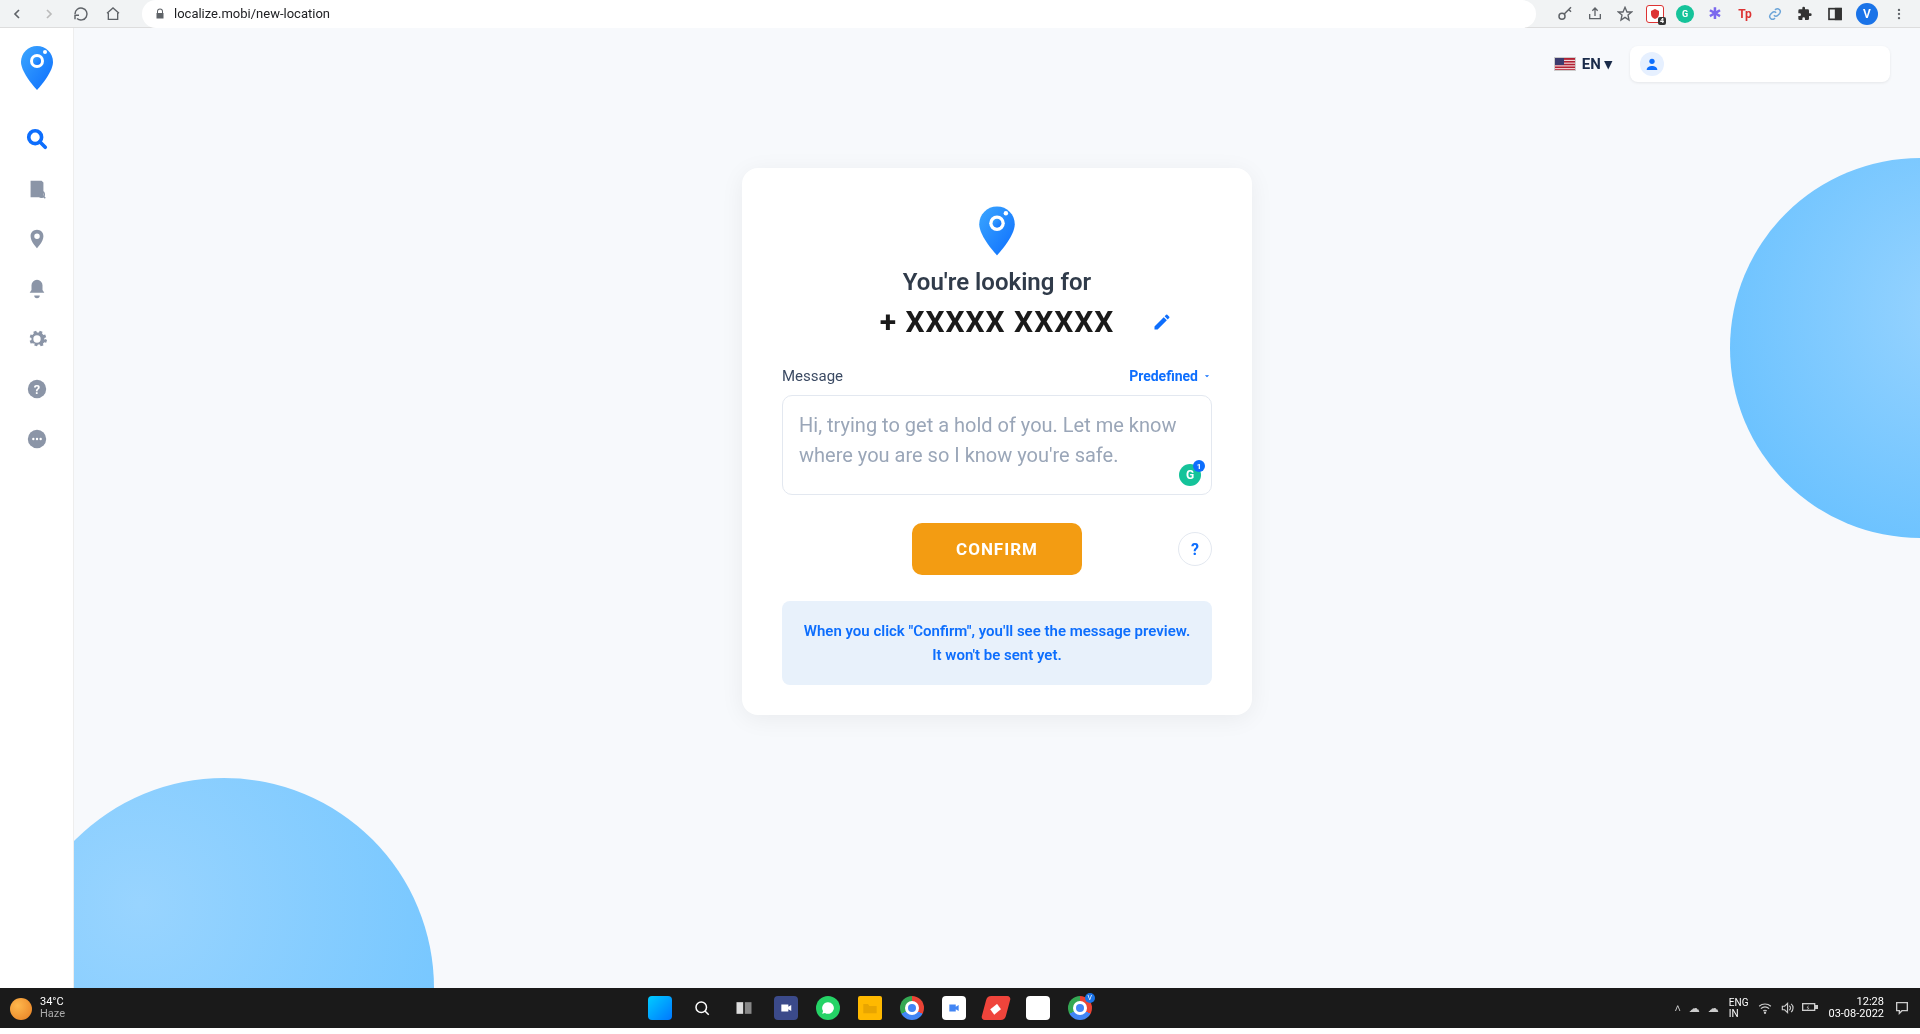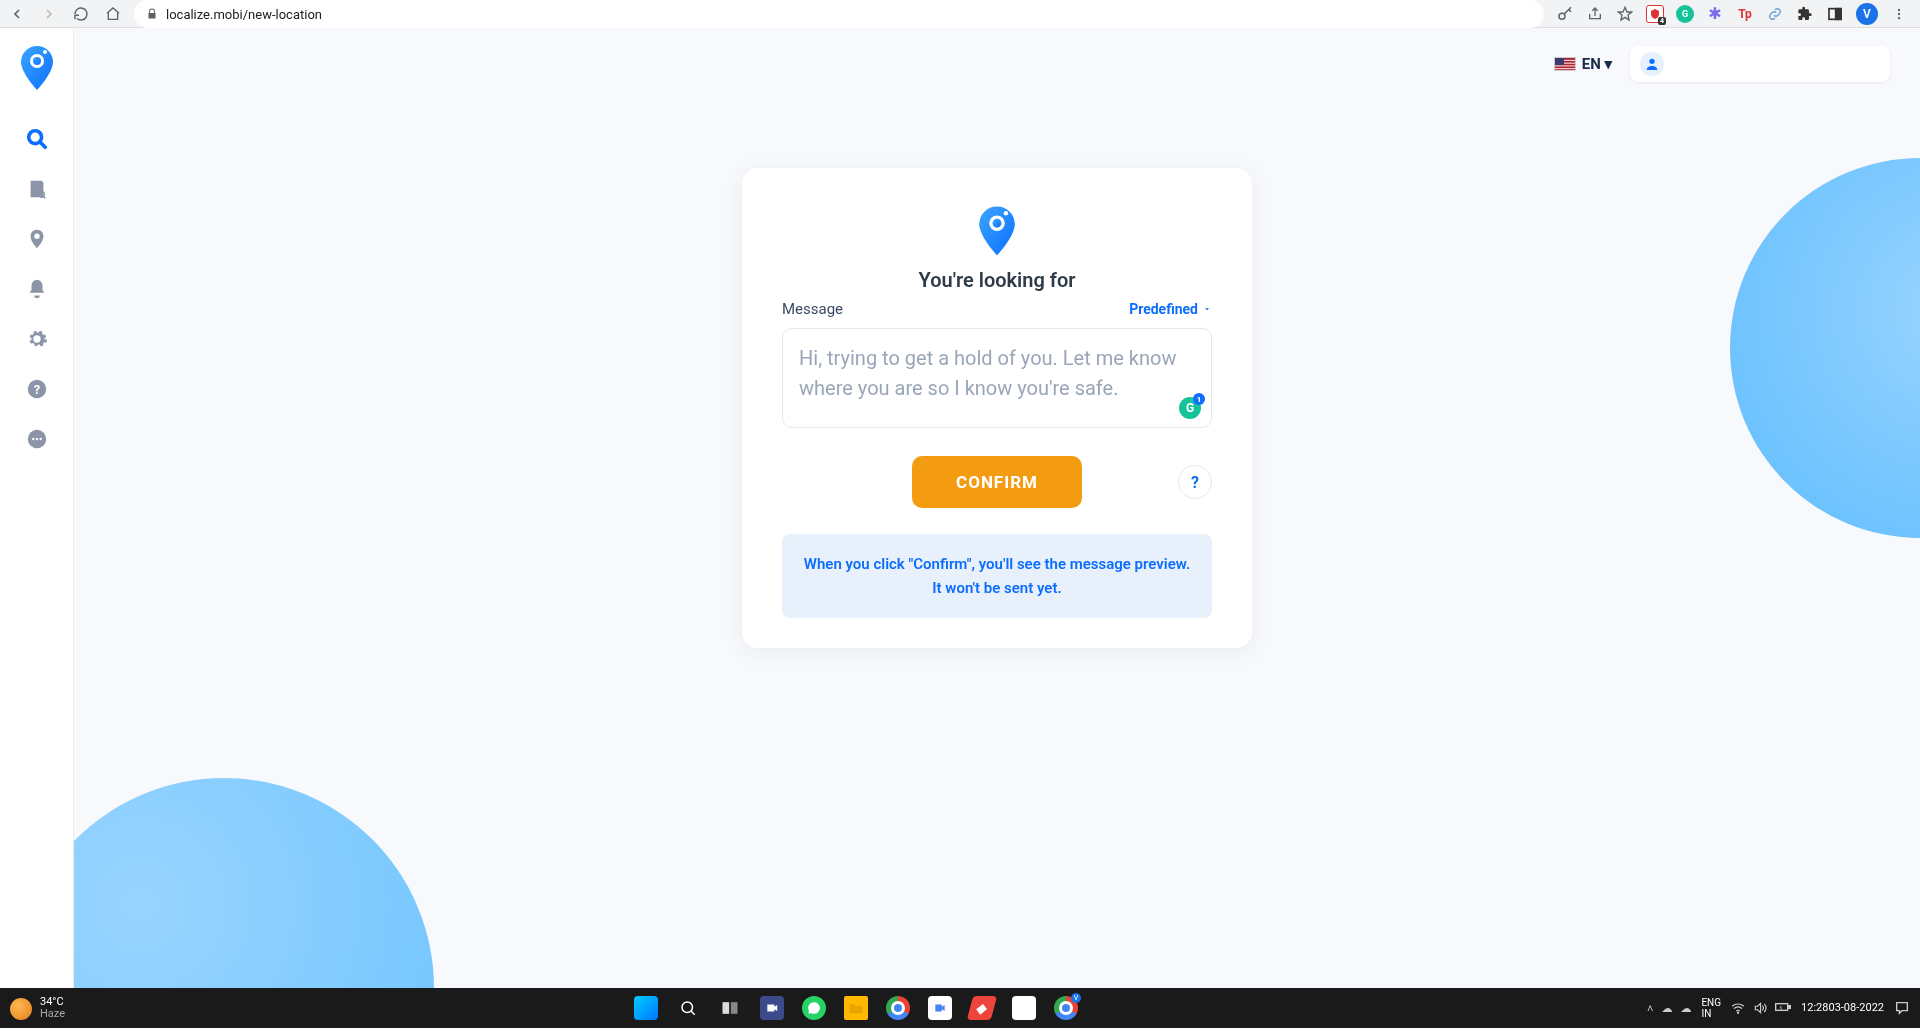--- a/index.html
+++ b/index.html
@@ -1,19 +1,19 @@
 <!DOCTYPE html>
 <html><head>
 <meta charset="utf-8">
 <style>
 * { margin: 0; padding: 0; box-sizing: border-box; font-family: -apple-system, BlinkMacSystemFont, "Segoe UI", Roboto, Arial, sans-serif; }
 html, body { width: 100%; height: 100%; overflow: hidden; }
 
 
-.browser-chrome { height: 28px; background: #f1f3f4; display: flex; padding: 0 8px; gap: 12px; border-bottom: 1px solid #ddd; }
+.browser-chrome { height: 28px; background: #f1f3f4; display: flex; align-items: center; padding: 0 8px; gap: 20px; border-bottom: 1px solid #ddd; }
 .nav-buttons { display: flex; gap: 14px; align-items: center; }
 .nav-btn { width: 18px; height: 18px; display: flex; align-items: center; justify-content: center; color: #5f6368; cursor: pointer; }
 .nav-btn.disabled { color: #bbb; }
 .address-bar { flex: 1; background: #fff; border-radius: 16px; height: 28px; display: flex; align-items: center; padding: 0 12px; gap: 8px; color: #202124; font-size: 13px; }
 .lock-icon { width: 12px; height: 12px; color: #5f6368; }
 .chrome-actions { display: flex; gap: 12px; align-items: center; padding-right: 4px; }
 .chrome-action { width: 18px; height: 18px; display: flex; align-items: center; justify-content: center; }
 .ext-badge { width: 18px; height: 18px; border-radius: 3px; display: flex; align-items: center; justify-content: center; font-size: 9px; font-weight: bold; color: #fff; position: relative; }
 .profile-circle { width: 22px; height: 22px; border-radius: 50%; background: #1a73e8; color: #fff; display: flex; align-items: center; justify-content: center; font-size: 12px; font-weight: 600; }
 
@@ -35,21 +35,21 @@
 .top-header { position: absolute; top: 18px; right: 30px; display: flex; align-items: center; gap: 18px; z-index: 5; }
 .lang-picker { display: flex; align-items: center; gap: 6px; font-weight: 700; color: #1a2b4a; font-size: 15px; cursor: pointer; }
 .flag-us { width: 22px; height: 14px; background: linear-gradient(#b22234 50%, #fff 50%); background-size: 100% 2.8px; position: relative; border: 1px solid #ccc; }
 .flag-us::before { content: ''; position: absolute; width: 9px; height: 7px; background: #3c3b6e; top: 0; left: 0; }
 .user-chip { height: 36px; min-width: 260px; background: #fff; border-radius: 8px; display: flex; align-items: center; padding: 0 10px; box-shadow: 0 1px 3px rgba(0,0,0,.08); }
 .user-avatar { width: 24px; height: 24px; border-radius: 50%; background: #e6f0ff; color: #0d6efd; display: flex; align-items: center; justify-content: center; }
 
 
 .card { position: absolute; left: 50%; top: 140px; transform: translateX(-50%); width: 510px; background: #fff; border-radius: 16px; box-shadow: 0 4px 24px rgba(0,0,0,.06); padding: 38px 40px 30px; }
 .card-pin { display: flex; justify-content: center; margin-bottom: 12px; }
-.card-title { text-align: center; color: #303b4a; font-size: 20px; font-weight: 600; margin-bottom: 8px; }
+.card-title { text-align: center; color: #303b4a; font-size: 24px; font-weight: 600; margin-bottom: 8px; }
 .phone-row { display: flex; align-items: center; justify-content: center; gap: 16px; margin-bottom: 28px; }
 .phone-number { font-size: 30px; font-weight: 700; color: #1a1a1a; letter-spacing: 1px; }
 .edit-pencil { position: absolute; right: 40px; color: #0d6efd; width: 20px; height: 20px; cursor: pointer; }
 
 .msg-header { display: flex; justify-content: space-between; align-items: center; margin-bottom: 10px; gap: 22px; }
 .msg-label { color: #3b4a63; font-size: 15px; }
 .predefined { color: #0d6efd; font-weight: 700; font-size: 14px; display: flex; align-items: center; gap: 4px; cursor: pointer; }
 .msg-box { border: 1px solid #e3e8f0; border-radius: 10px; padding: 14px 16px; min-height: 100px; position: relative; }
 .msg-text { color: #9aa6b8; font-size: 20px; line-height: 1.5; }
 .grammarly-badge { position: absolute; right: 10px; bottom: 8px; width: 22px; height: 22px; border-radius: 50%; background: #15c39a; display: flex; align-items: center; justify-content: center; color: #fff; font-weight: bold; font-size: 12px; }
@@ -65,21 +65,21 @@
 .taskbar { height: 40px; background: #1a1a1a; display: flex; align-items: center; padding: 0 10px; color: #fff; font-size: 11px; }
 .weather { display: flex; align-items: flex-end; gap: 8px; }
 .weather-icon { width: 22px; height: 22px; border-radius: 50%; background: radial-gradient(circle at 35% 35%, #ffb84d, #e67e22); }
 .weather-text { display: flex; flex-direction: column; line-height: 1.1; }
 .task-center { flex: 1; display: flex; justify-content: center; gap: 6px; }
 .task-icon { width: 36px; height: 34px; display: flex; align-items: center; justify-content: center; border-radius: 4px; }
 .task-icon-inner { width: 24px; height: 24px; border-radius: 4px; display:flex; align-items:center; justify-content:center; font-size:14px; }
 .task-right { display: flex; align-items: center; gap: 10px; }
 .tray-icons { display: flex; gap: 8px; color: #ccc; }
 .lang-block { display: flex; flex-direction: column; align-items: flex-start; line-height: 1.1; font-size: 10px; }
-.time-block { display: flex; flex-direction: row; align-items: flex-end; line-height: 1.1; }
+.time-block { display: flex; flex-direction: column; align-items: flex-end; line-height: 1.1; }
 
 svg { display: block; }
 </style>
 </head>
 <body>
 
 <div class="browser-chrome">
   <div class="nav-buttons">
     <div class="nav-btn">
       <svg width="16" height="16" viewBox="0 0 24 24" fill="none" stroke="currentColor" stroke-width="2.5">
@@ -253,20 +253,28 @@
                 <stop offset="1" stop-color="#0d6efd"></stop>
               </linearGradient>
             </defs>
             <path fill="url(#lg2)" d="M18 0C9 0 2 7 2 16c0 11 16 28 16 28s16-17 16-28C34 7 27 0 18 0z"></path>
             <circle cx="18" cy="15" r="7" fill="#fff"></circle>
             <circle cx="18" cy="15" r="4" fill="url(#lg2)"></circle>
             <circle cx="26" cy="6" r="2" fill="#fff"></circle>
           </svg>
       </div>
       <div class="card-title">You're looking for</div>
+      <div class="phone-row" style="position:relative">
+        <div class="phone-number">+ XXXXX  XXXXX</div>
+        <div class="edit-pencil">
+          <svg width="20" height="20" viewBox="0 0 24 24" fill="currentColor">
+              <path d="M3 17.25V21h3.75L17.81 9.94l-3.75-3.75L3 17.25zM20.71 7.04a1 1 0 000-1.41l-2.34-2.34a1 1 0 00-1.41 0l-1.83 1.83 3.75 3.75 1.83-1.83z"></path>
+            </svg>
+        </div>
+      </div>
 
       <div class="msg-header">
         <span class="msg-label">Message</span>
         <span class="predefined">
           <span>Predefined</span>
           <svg width="10" height="10" viewBox="0 0 24 24" fill="currentColor">
               <path d="M7 10l5 5 5-5z"></path>
             </svg>
         </span>
       </div>

